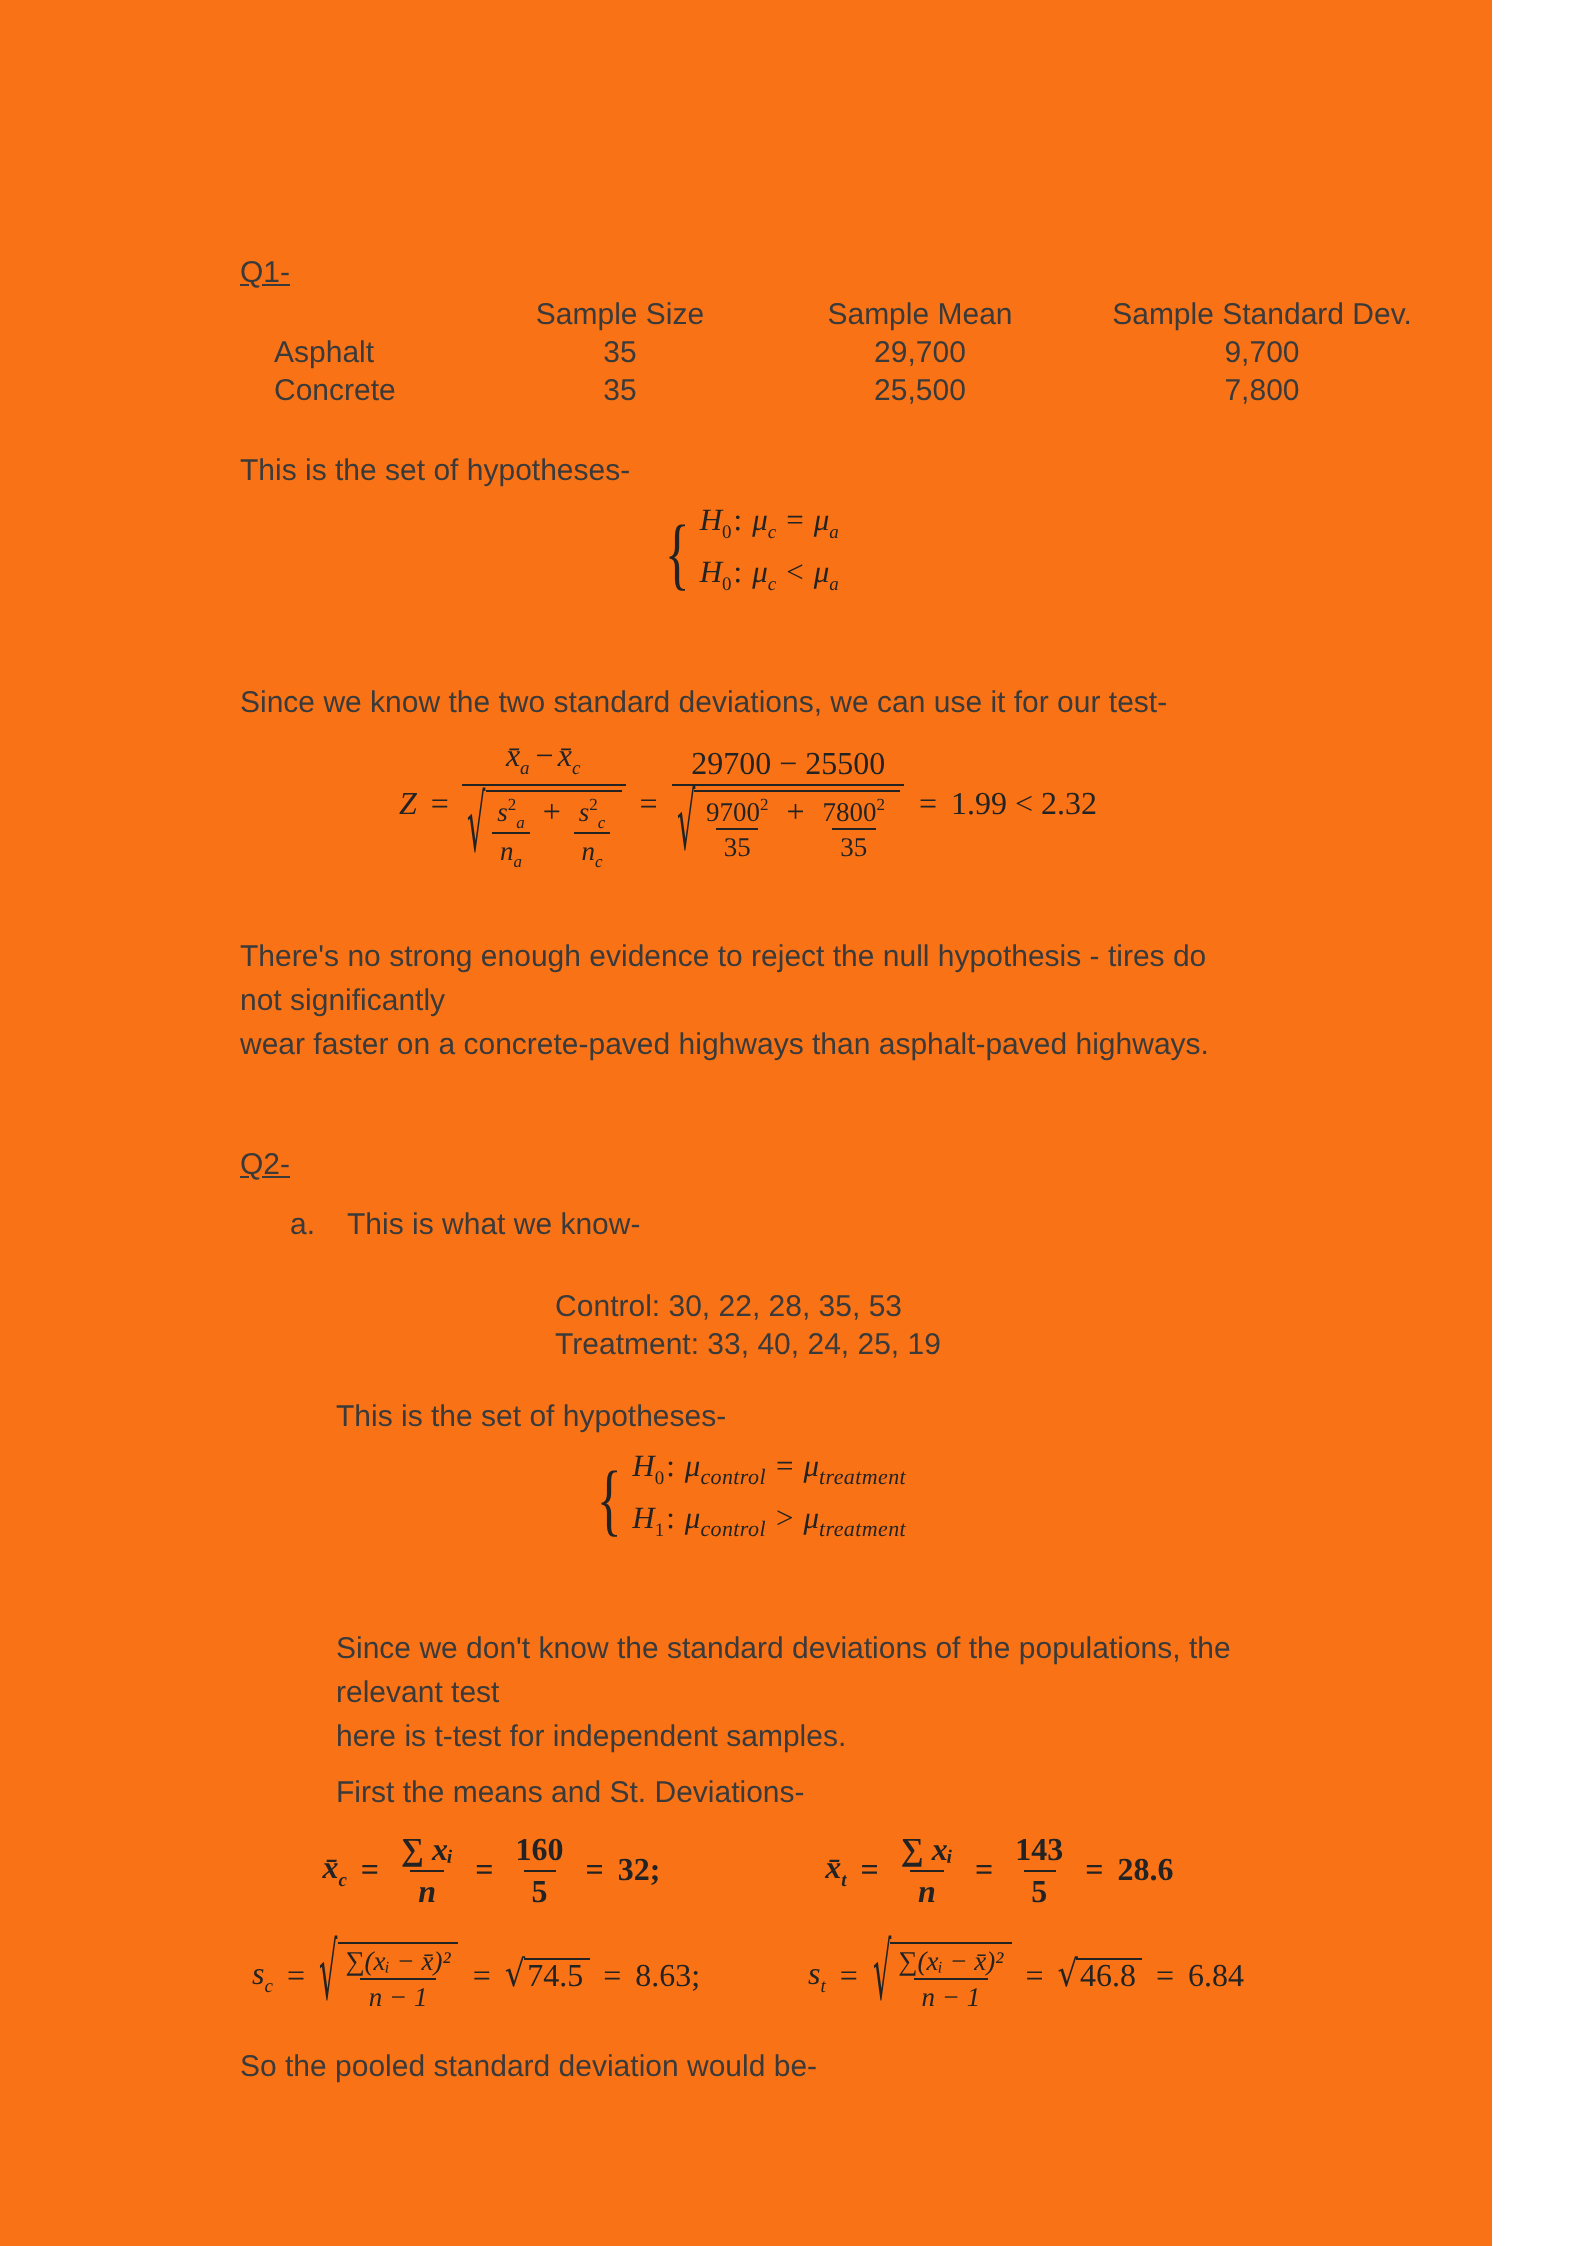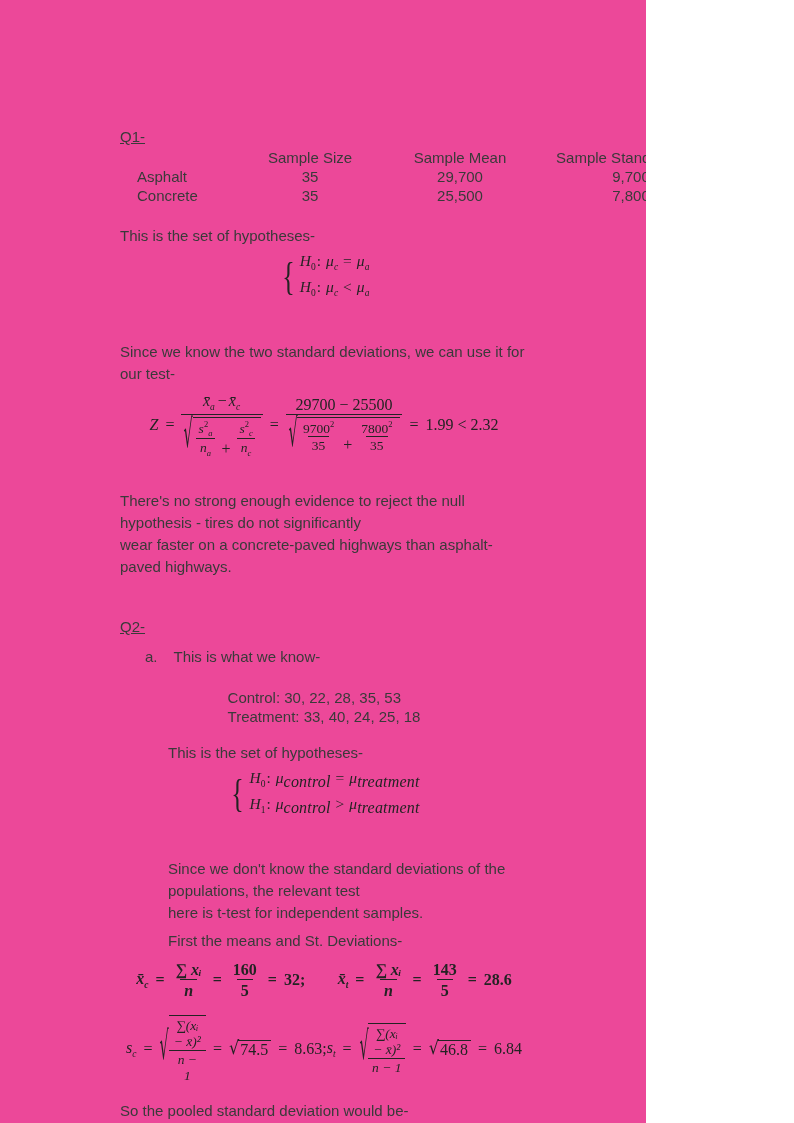--- a/index.html
+++ b/index.html
@@ -1,20 +1,20 @@
 <!DOCTYPE html>
 <html><head>
 <meta charset="utf-8">
 <style>
   html, body { margin: 0; padding: 0; background: #ffffff; }
   .page {
     position: relative;
-    width: 646px;
+    width: 746px;
     height: 1123px;
-    background: #ec4899;
+    background: #f97316;
     font-family: "Liberation Sans", sans-serif;
     font-size: 15px;
     color: #3a3a3a;
     overflow: hidden;
   }
   .content { padding: 126px 118px 0 120px; }
   p { margin: 0; }
   .body { line-height: 22px; }
   .heading { text-decoration: underline; line-height: 22px; }
 
@@ -53,37 +53,37 @@
   .it { font-style: italic; }
 
   .frac { display: inline-flex; flex-direction: column; align-items: center; }
   .frac > .num { padding: 0 4px; line-height: 1.2; }
   .frac > .den { border-top: 1.3px solid #232323; padding: 1px 4px 0 4px; line-height: 1.2; }
   .frac.small { font-size: 13.5px; }
   .frac.small sub, .frac.small sup { font-size: 8.5px; }
 
   
   .den.sqrtrow { display: inline-flex; align-items: center; padding: 2px 2px 0 2px; }
-  .radrow { display: inline-flex; align-items: flex-end; gap: 5px; padding: 1px 4px 0 2px; }
+  .radrow { display: inline-flex; align-items: flex-start; gap: 5px; padding: 1px 4px 0 2px; }
   .radicand { border-top: 1.3px solid #232323; }
   .rad { display: inline-block; line-height: 1; font-family: "DejaVu Sans", sans-serif; }
   .rad.tall { transform: scaleY(2.45) scaleX(0.9); transform-origin: 55% 58%; margin-right: -1px; }
   .rad.med  { transform: scaleY(1.15); transform-origin: 55% 30%; margin-right: -1px; }
   .sqrt { display: inline-flex; align-items: center; }
   .sqrt-s { display: inline-flex; align-items: flex-start; }
   .radicand.rs { padding: 0 3px 0 2px; }
 
   
   .hyp-block { display: inline-flex; align-items: center; font-family: "Liberation Serif", serif; color: #232323; }
   .brace { font-size: 40px; font-weight: 300; line-height: 1; transform: scaleX(0.65); display: inline-block; margin-right: 2px; font-family: "Liberation Serif", serif; }
   .hyp-lines { display: inline-flex; flex-direction: column; align-items: flex-start; font-size: 15.5px; line-height: 19px; }
   .hyp-line i { font-style: italic; }
   .hyp-line .colon { margin: 0 5px 0 1px; }
   .hyp-line .op { margin: 0 5px; }
-  .hyp-line sub.long { font-size: 16px; font-style: italic; letter-spacing: 0.2px; }
+  .hyp-line sub.long { font-size: 11px; font-style: italic; letter-spacing: 0.2px; }
 
   
   .indent-a { margin-left: 25px; }
   .a-label { margin-right: 16px; }
   .indent2 { margin-left: 48px; }
   .data-lines { display: inline-block; text-align: left; line-height: 19px; }
 
   .row-means { display: flex; justify-content: space-around; align-items: center; font-weight: bold; }
   .row-sd { display: flex; justify-content: space-between; align-items: center; padding: 0 6px; text-align: center; }
   .numrow sub { margin-right: 1px; }
@@ -177,21 +177,21 @@
     </div>
 
     <p class="body mt32"><span>There's no strong enough evidence to reject the null hypothesis - tires do not significantly</span><br><span>wear faster on a concrete-paved highways than asphalt-paved highways.</span></p>
 
     <p class="heading mt38">Q2-</p>
     <p class="body mt8 indent-a"><span class="a-label">a.</span><span>This is what we know-</span></p>
 
     <div class="center mt20">
       <span class="data-lines">
         <span style="display:block">Control: 30, 22, 28, 35, 53</span>
-        <span style="display:block">Treatment: 33, 40, 24, 25, 18</span>
+        <span style="display:block">Treatment: 33, 40, 24, 25, 19</span>
       </span>
     </div>
 
     <p class="body mt16 indent2">This is the set of hypotheses-</p>
 
     <div class="center mt4">
       <span class="hyp-block">
         <span class="brace">{</span>
         <span class="hyp-lines">
           <span class="hyp-line"><i>H</i><sub>0</sub><span class="colon">:</span><i>μ</i><sub class="long">control</sub><span class="op">=</span><i>μ</i><sub class="long">treatment</sub></span>

